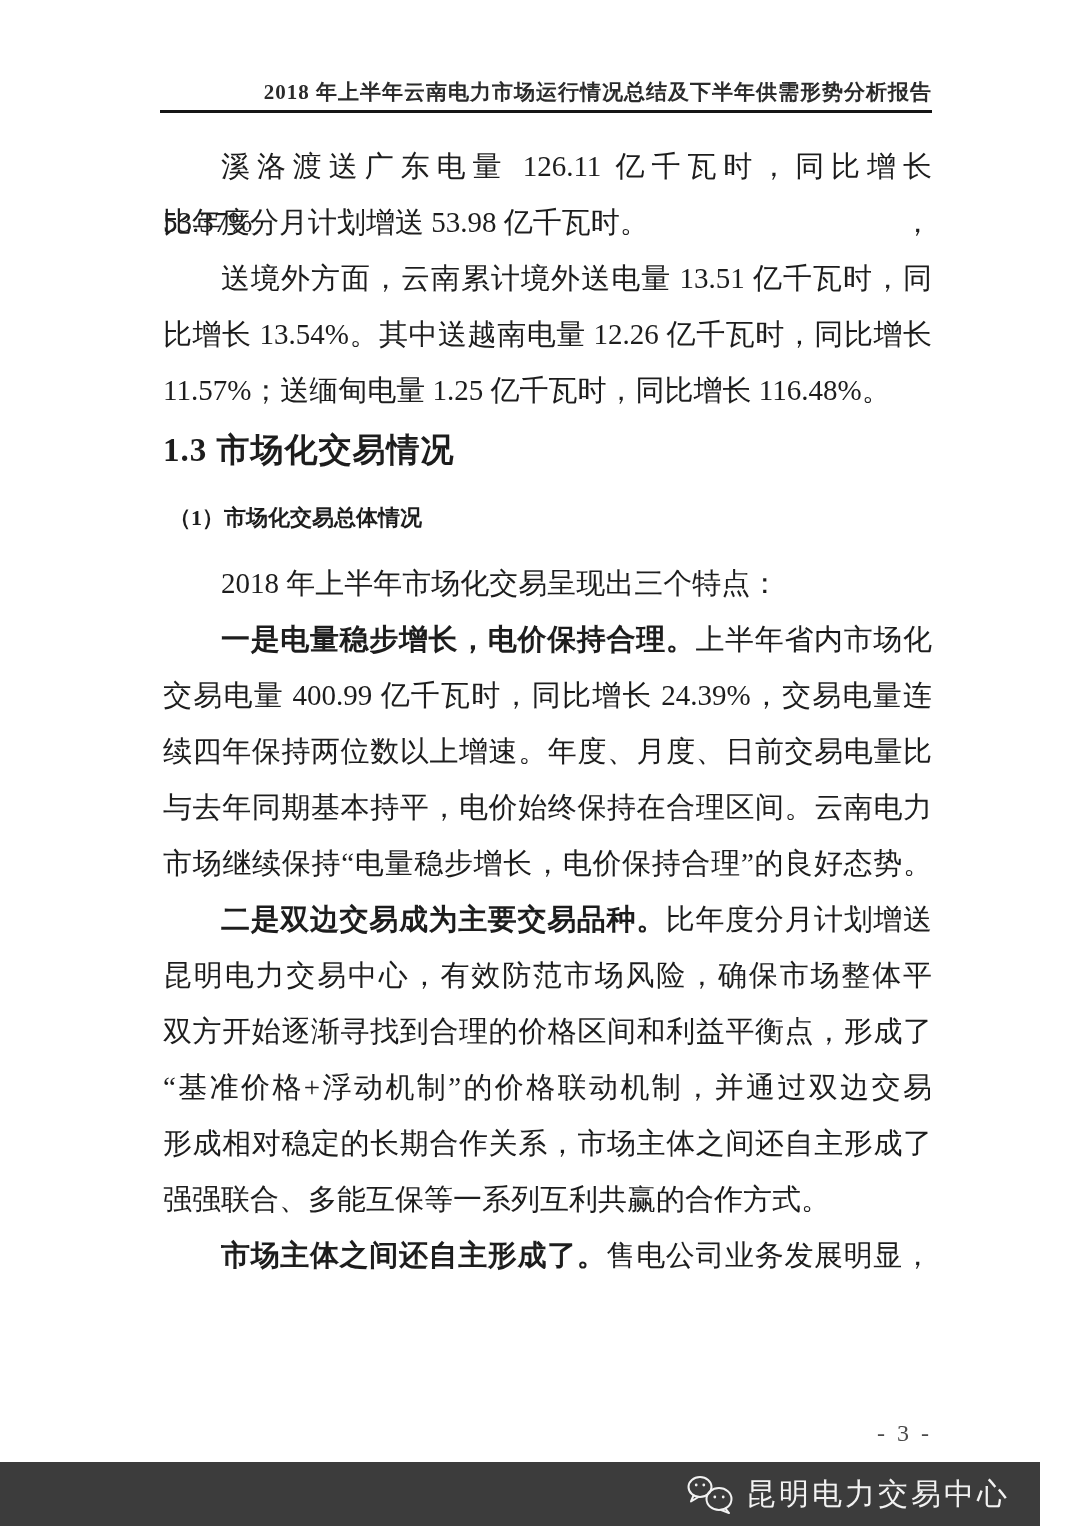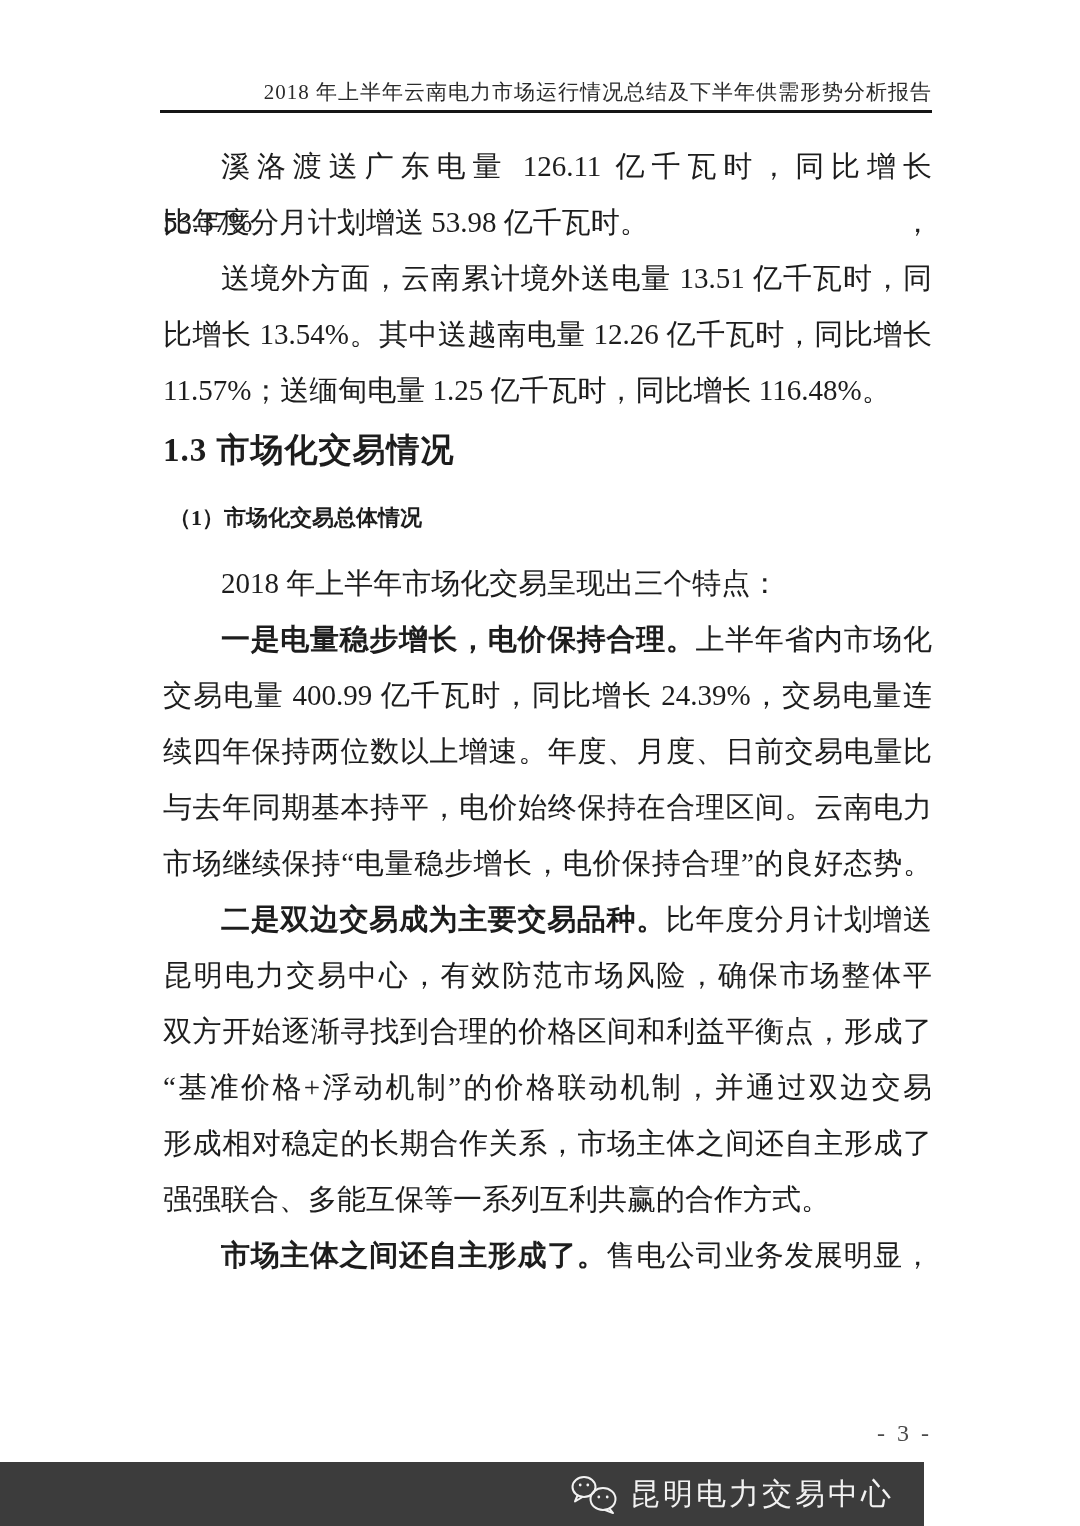--- a/index.html
+++ b/index.html
@@ -8,21 +8,21 @@
     width:1080px; height:1526px;
     background:#ffffff;
     font-family:"Liberation Serif","DejaVu Serif",serif;
     color:#1d1d1d;
     overflow:hidden;
   }
   
   .header-title {
     position:absolute; top:80px; left:163px; width:769px;
     text-align:right; font-size:21px; line-height:24px;
-    color:#2b2b2b; letter-spacing:1px; white-space:nowrap;
+    color:#2b2b2b; letter-spacing:1px; white-space:nowrap;font-weight:bold;
   }
   .header-rule {
     position:absolute; top:110px; left:160px; width:772px; height:3px;
     background:#151515;
   }
   
   .doc {
     position:absolute; left:163px; top:138px; width:769px;
     font-size:29px;
   }
@@ -42,21 +42,21 @@
     font-size:22px; font-weight:bold; height:60px; line-height:60px;
     margin:6px 0 7px 0; text-indent:6px; text-align:left; text-align-last:left;
   }
   
   .pagenum {
     position:absolute; top:1420px; left:163px; width:769px;
     text-align:right; font-size:24px; color:#4a4a4a; letter-spacing:3px;
   }
   
   .footer {
-    position:absolute; left:0; bottom:0; width:924px; height:64px;
+    position:absolute; left:0; bottom:0; width:1040px; height:64px;
     background:#3c3c3c;
     display:flex; align-items:center; justify-content:flex-end;
     padding-right:30px; box-sizing:border-box; gap:12px;
   }
   .footer-brand {
     font-family:"Liberation Sans","DejaVu Sans",sans-serif;
     font-size:30px; color:#f2f2f2; letter-spacing:3px; white-space:nowrap;
   }
   .wechat-icon { display:block; }
 </style>

